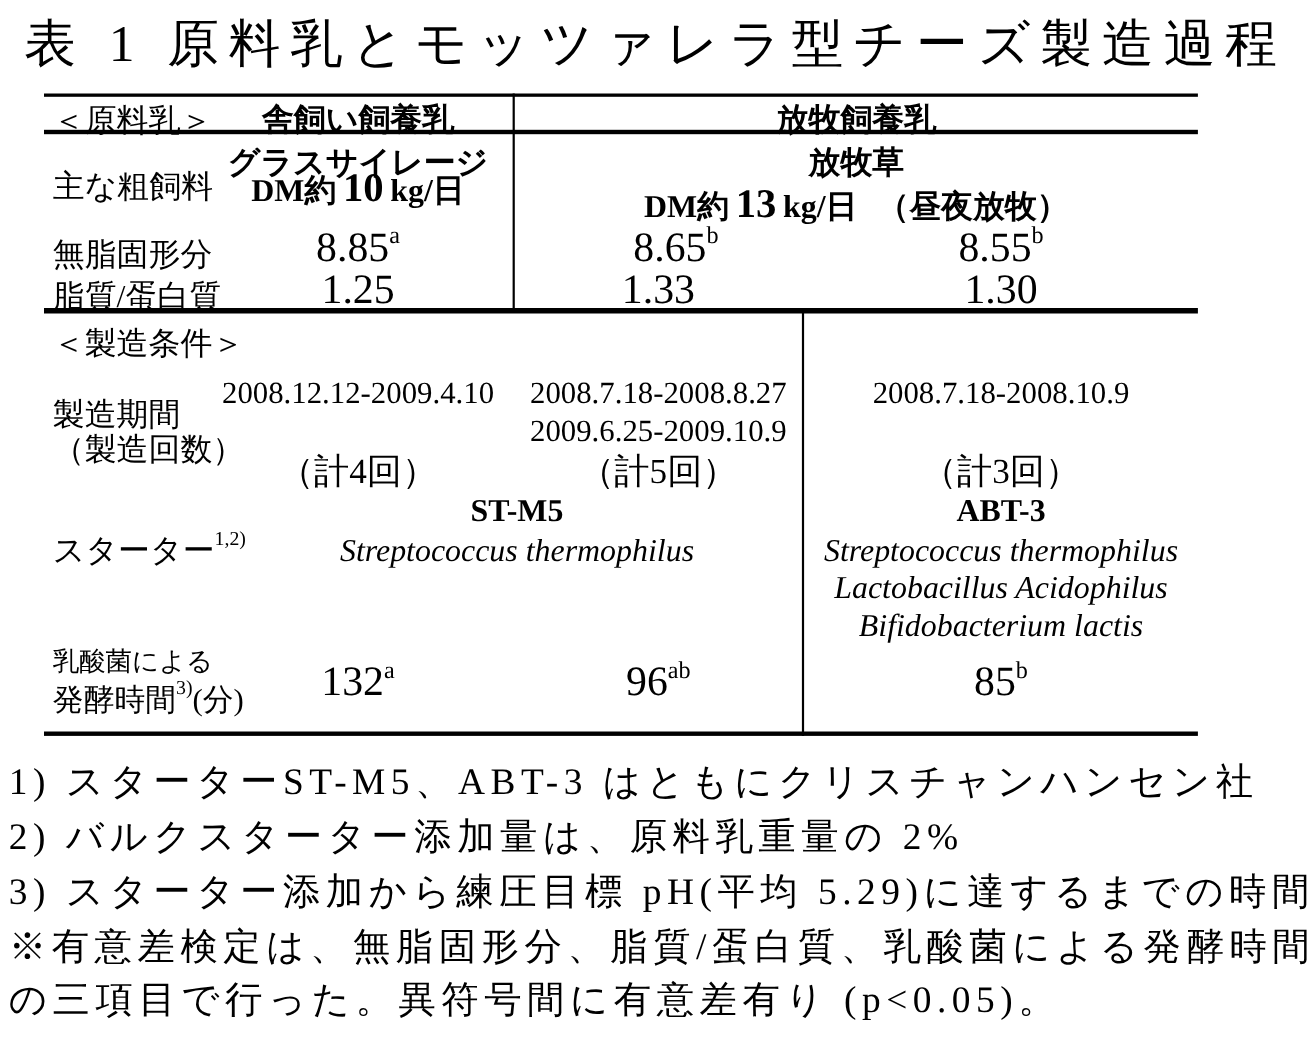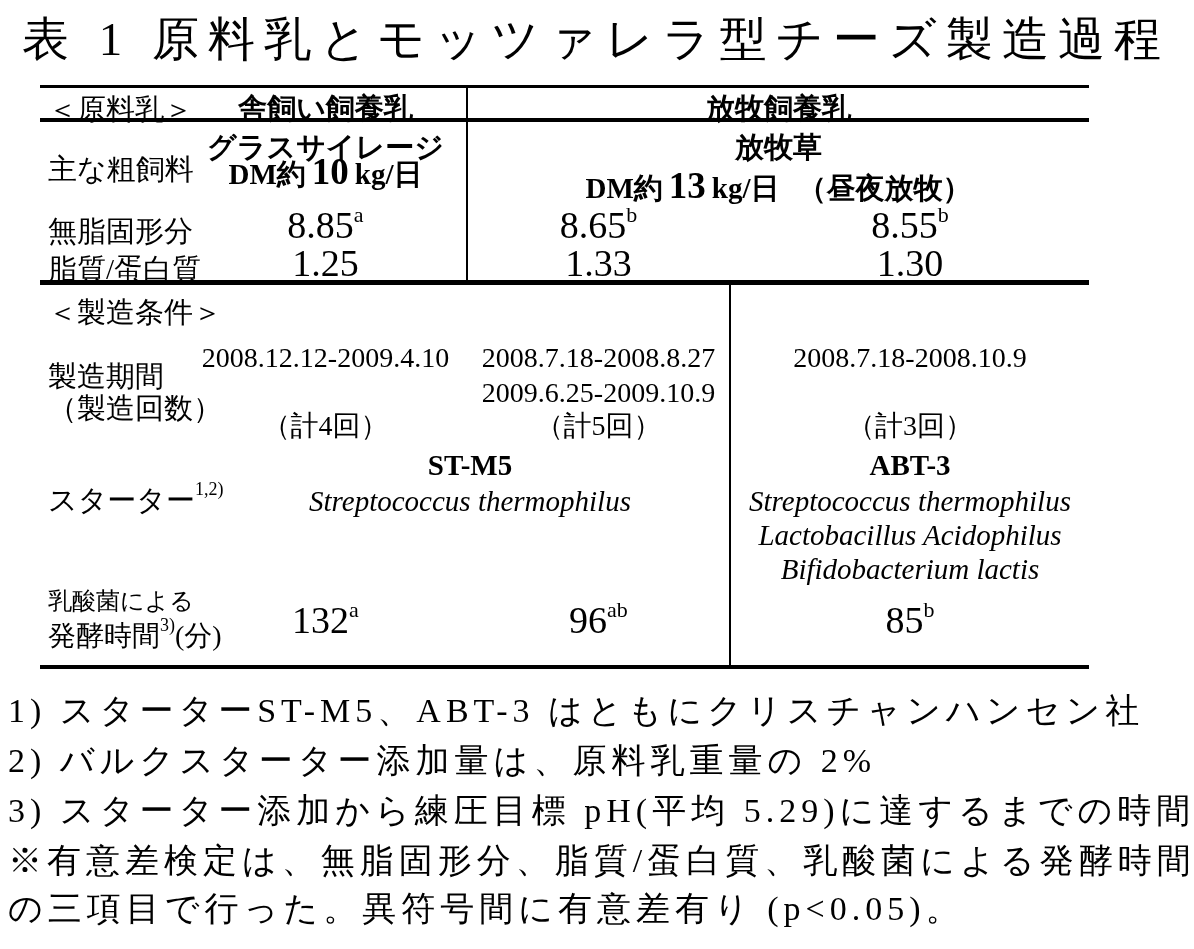--- a/index.html
+++ b/index.html
@@ -6,21 +6,21 @@
   body { font-family: "Liberation Serif", "DejaVu Serif", serif; color:#000; }
   #page { position:relative; width:1194px; height:949px; background:#ffffff; overflow:hidden; }
   .abs { position:absolute; }
   .title { font-size:47px; letter-spacing:9px; white-space:nowrap; }
   .hrule { background:#000; }
   .vrule { background:#000; }
   .lbl  { font-size:29px; white-space:nowrap; }
   .hdr  { font-size:29px; font-weight:bold; white-space:nowrap; }
   .val  { font-size:38px; white-space:nowrap; }
   .date { font-size:28px; white-space:nowrap; }
-  .cnt  { font-size:28px; white-space:nowrap; }
+  .cnt  { font-size:32px; white-space:nowrap; }
   .mid  { font-size:29px; white-space:nowrap;font-weight:bold; }
   .species { font-size:29px; font-style:italic; white-space:nowrap; }
   sup.sg { font-size:22px; position:relative; top:-2px; line-height:0; }
   sup.fn { font-size:18px; position:relative; top:-4px; line-height:0;margin-top:38px; }
   .dmnum { font-size:37px; margin:0 6px; }
   .c2  { left:185px; width:281px; text-align:center; }
   .c3  { left:468px; width:261px; text-align:center; }
   .c4  { left:731px; width:358px; text-align:center; }
   .c34 { left:468px; width:621px; text-align:center; }
   .c23 { left:195px; width:550px; text-align:center; }
@@ -52,21 +52,21 @@
   </div>
   <div class="abs mid c34" style="top:128px;">放牧草</div>
   <div class="abs mid c34" style="top:164px;">
     <span>DM約</span><span class="dmnum">13</span><span>kg/日</span><span style="margin-left:18px;">（昼夜放牧）</span>
   </div>
 
   <div class="abs lbl" style="left:48px; top:212px;">無脂固形分</div>
   <div class="abs val c2" style="top:203px;">
     <span>8.85</span><sup class="sg">a</sup>
   </div>
-  <div class="abs val c3" style="top:203px;">
+  <div class="abs val c3" style="top:203px;padding-left:16px;">
     <span>8.65</span><sup class="sg">b</sup>
   </div>
   <div class="abs val c4" style="top:203px;">
     <span>8.55</span><sup class="sg">b</sup>
   </div>
 
   <div class="abs lbl" style="left:48px; top:250px;">脂質/蛋白質</div>
   <div class="abs val c2" style="top:241px;">1.25</div>
   <div class="abs val c3" style="top:241px;">1.33</div>
   <div class="abs val c4" style="top:241px;">1.30</div>

